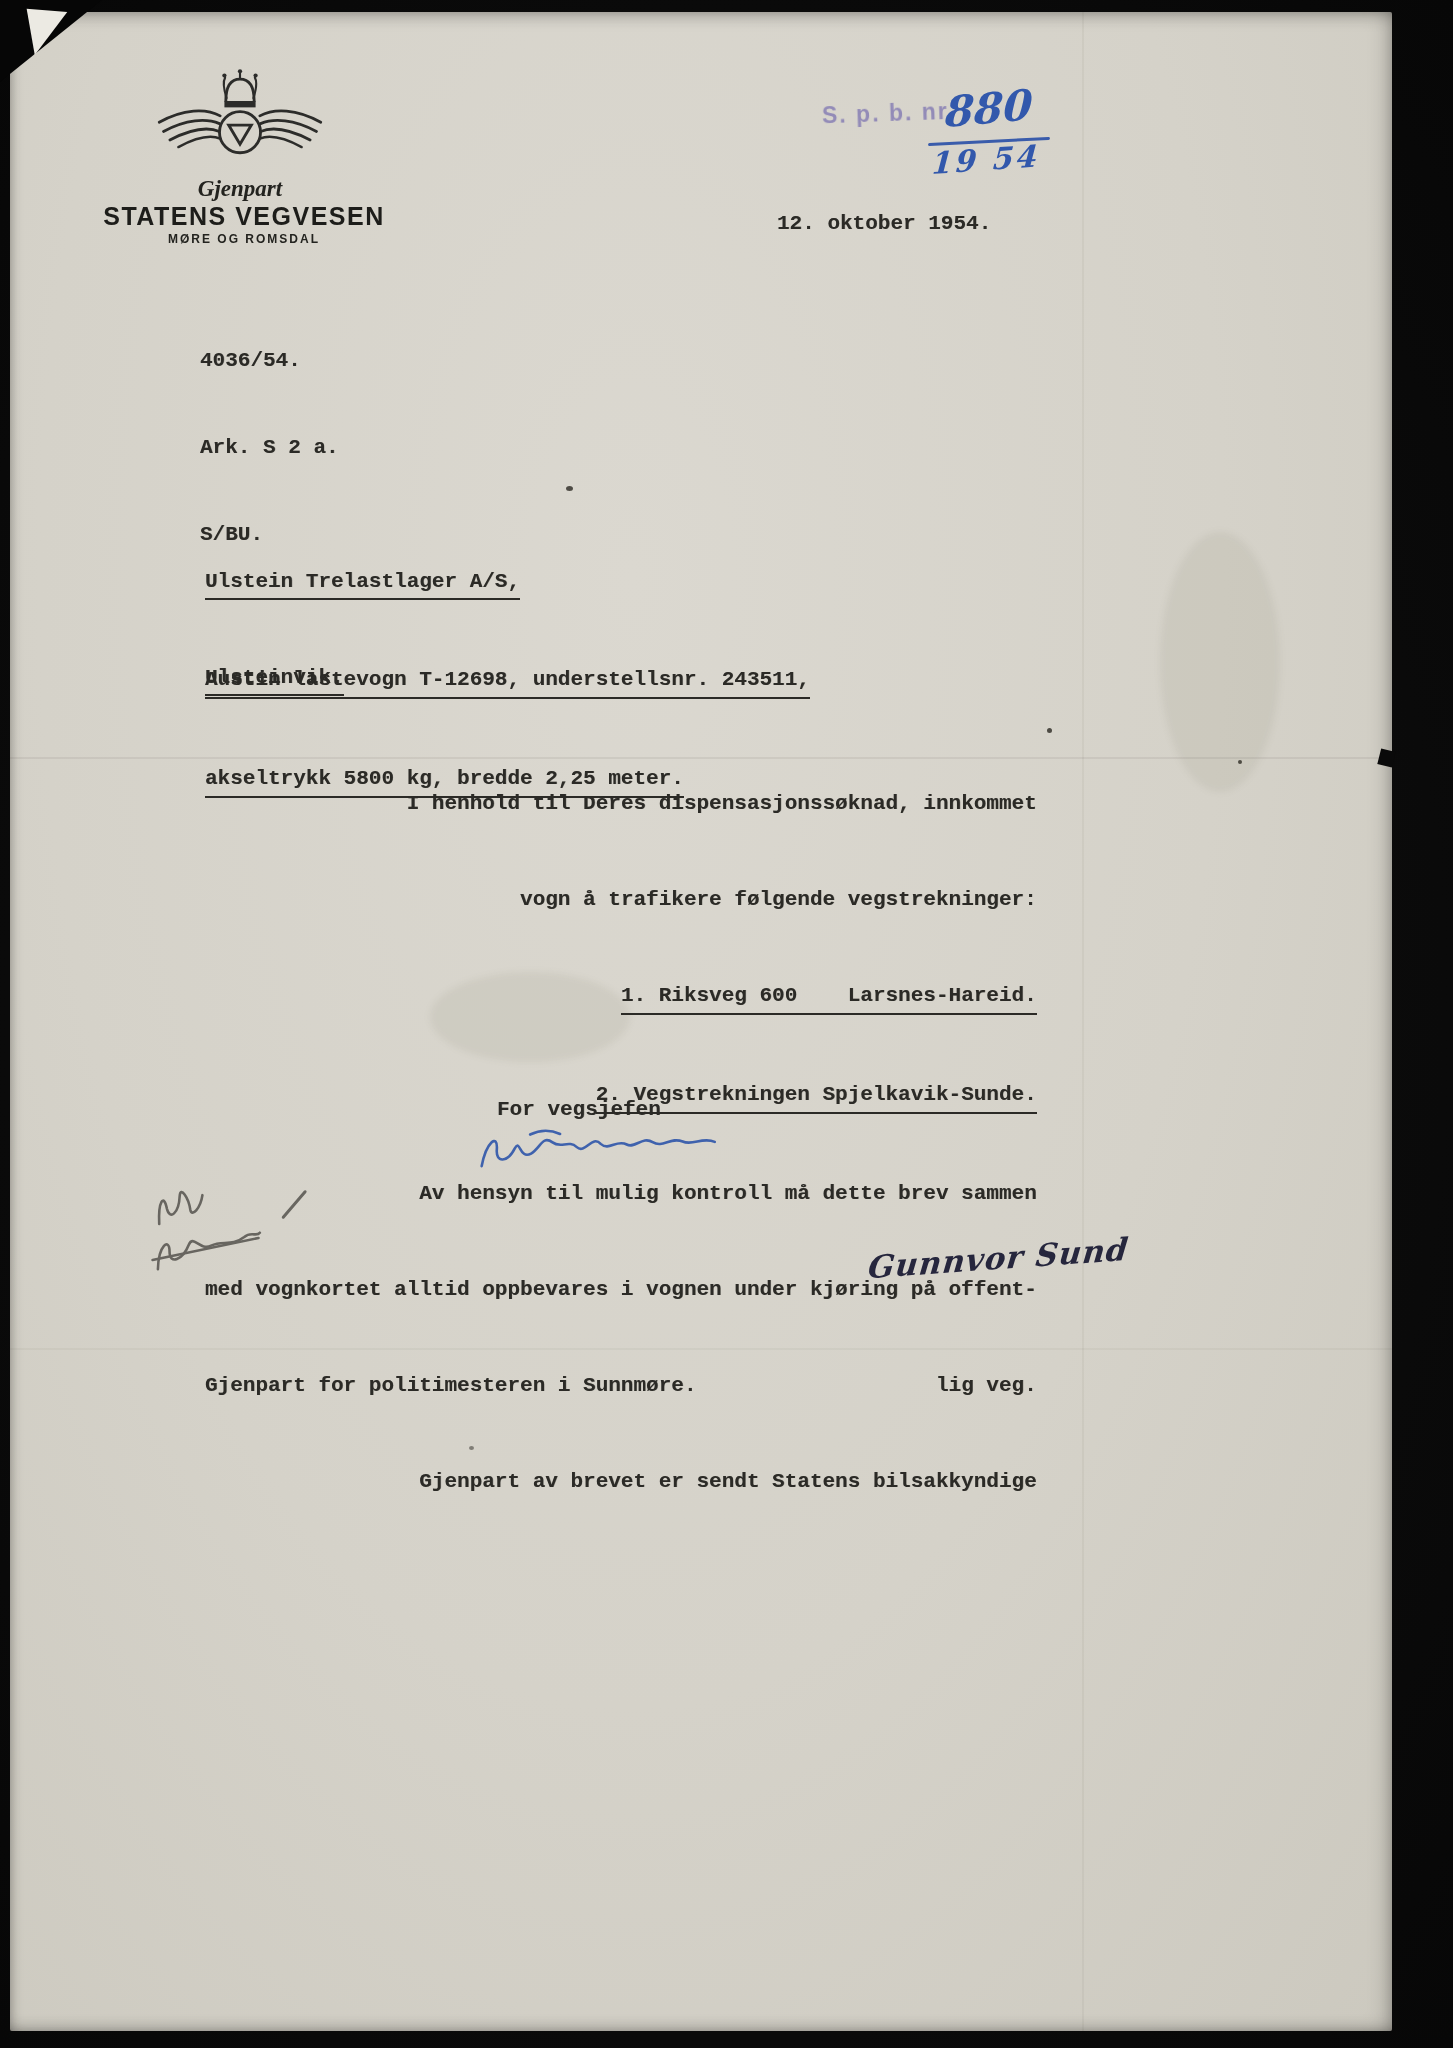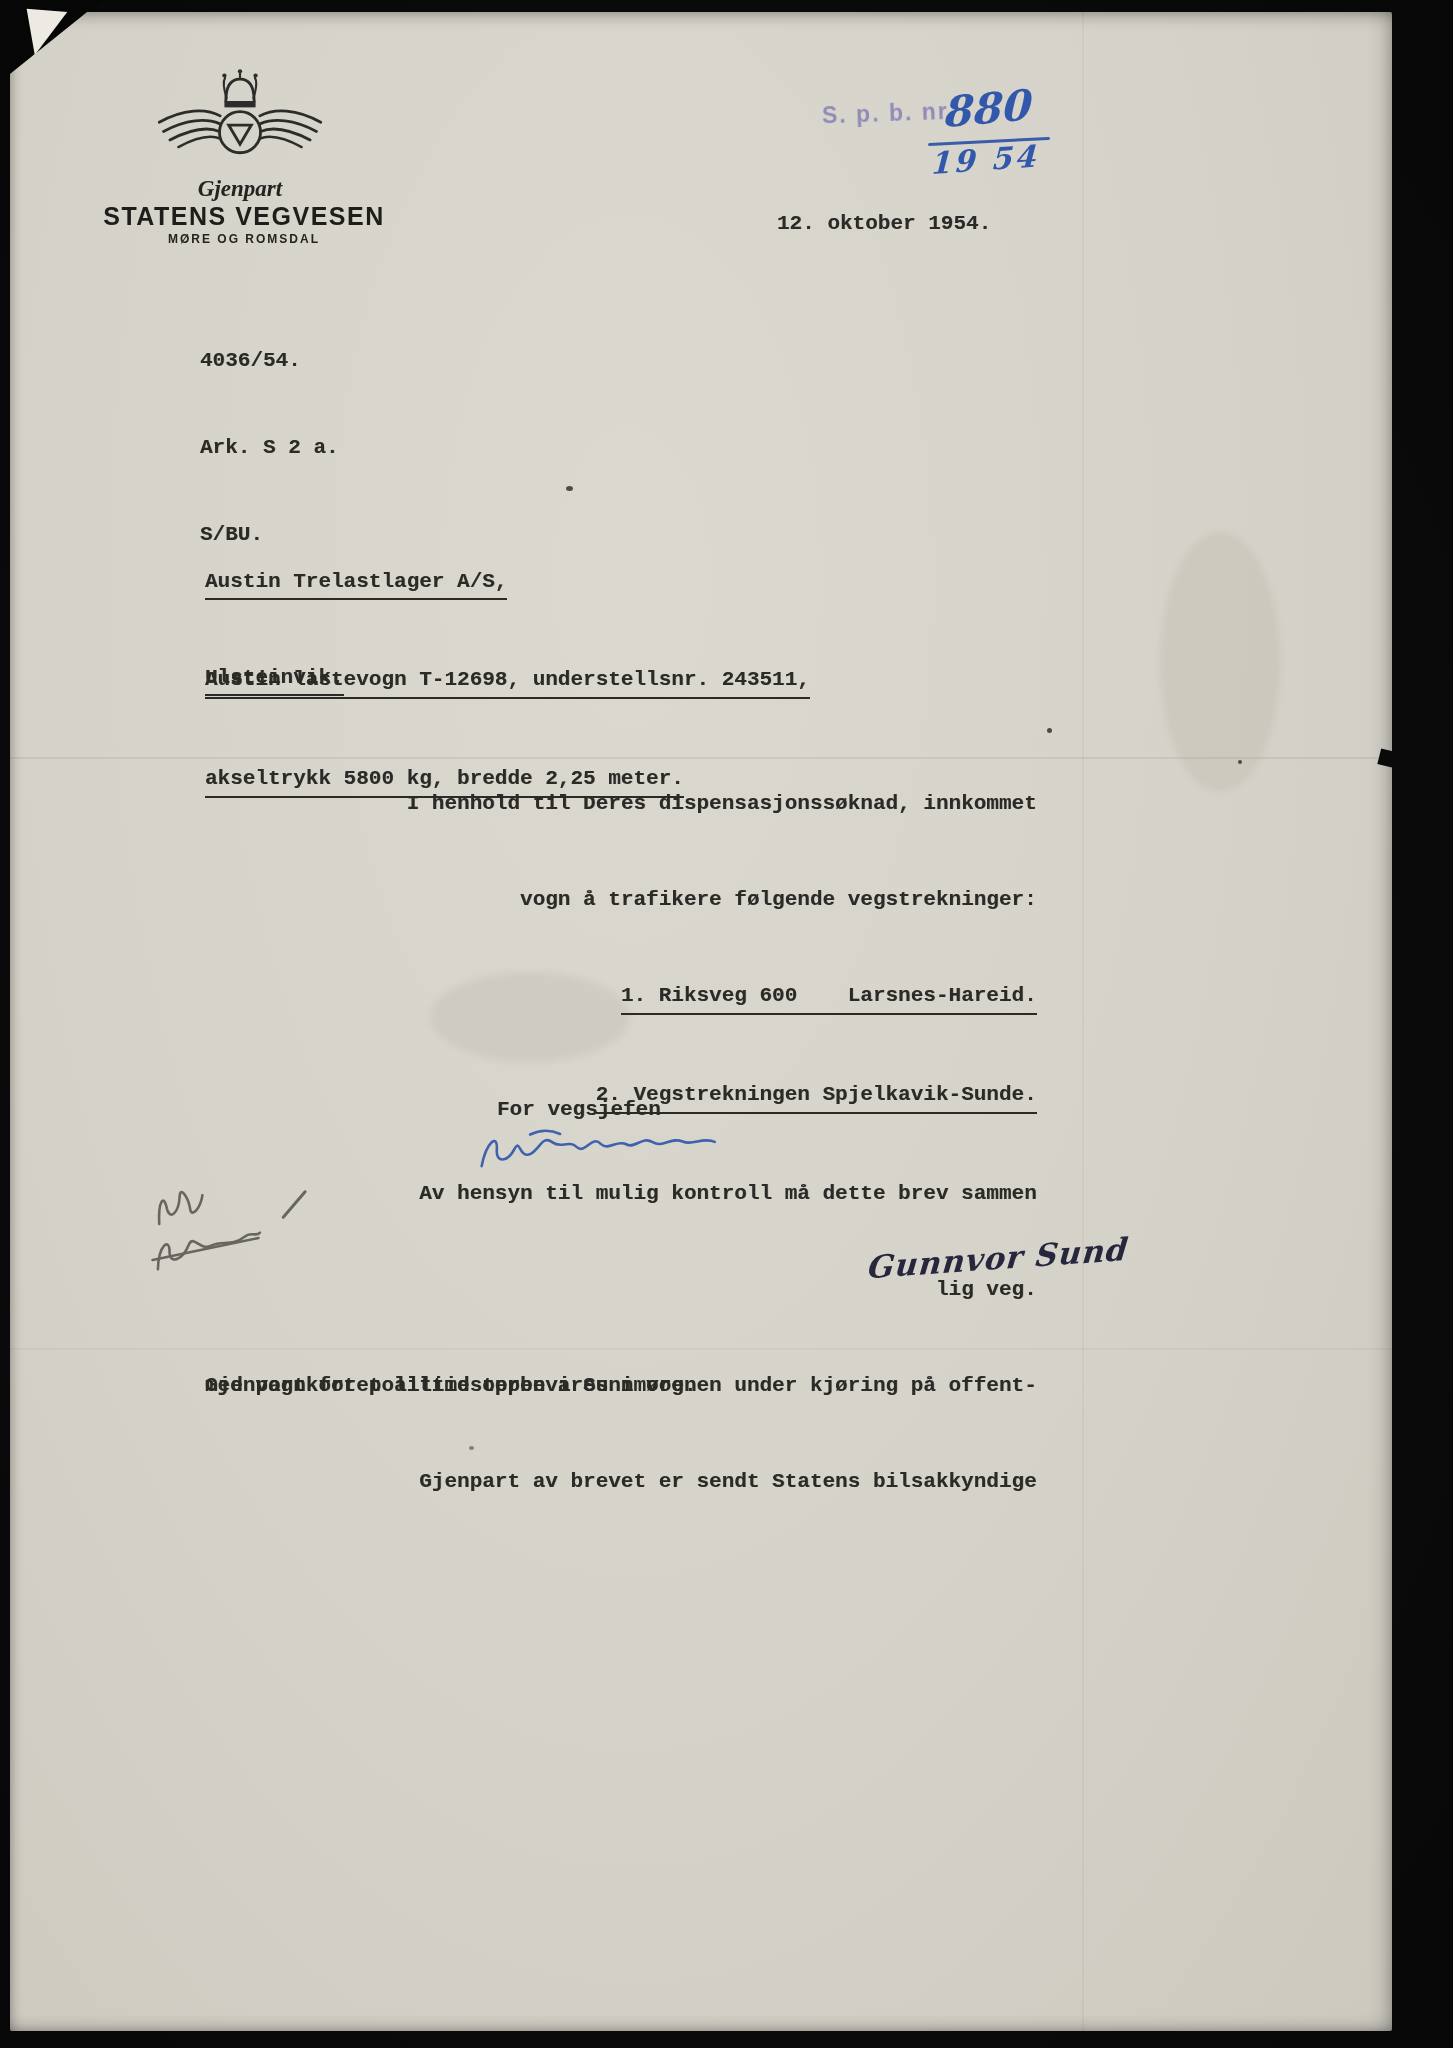--- a/index.html
+++ b/index.html
@@ -127,37 +127,37 @@
 
   <div class="mono date">12. oktober 1954.</div>
 
   <div class="mono refblock">
     <div>4036/54.</div>
     <div>Ark. S 2 a.</div>
     <div>S/BU.</div>
   </div>
 
   <div class="mono recipient">
-    <div><span class="u">Austin Trelastlager A/S,</span></div>
+    <div><span class="u">Ulstein Trelastlager A/S,</span></div>
     <div><span class="u">Ulsteinvik.</span></div>
   </div>
 
   <div class="mono subject">
     <div><span class="u">Austin lastevogn T-12698, understellsnr. 243511,</span></div>
     <div><span class="u">akseltrykk 5800 kg, bredde 2,25 meter.</span></div>
   </div>
 
   <div class="mono bodytext">
     <div class="indent">I henhold til Deres dispensasjonssøknad, innkommet</div>
     <div>vogn å trafikere følgende vegstrekninger:</div>
     <div><span class="u">1. Riksveg 600    Larsnes-Hareid.</span></div>
     <div><span class="u">2. Vegstrekningen Spjelkavik-Sunde.</span></div>
     <div class="indent">Av hensyn til mulig kontroll må dette brev sammen</div>
+    <div>med vognkortet alltid oppbevares i vognen under kjøring på offent-</div>
     <div>lig veg.</div>
-    <div>med vognkortet alltid oppbevares i vognen under kjøring på offent-</div>
     <div class="indent">Gjenpart av brevet er sendt Statens bilsakkyndige</div>
   </div>
 
   <div class="mono closing">For vegsjefen</div>
 
   <div class="sig-blue">
     <svg width="250" height="60" viewBox="0 0 250 60" fill="none" stroke="#3f62ad" stroke-width="2.6" stroke-linecap="round">
       <path d="M8,42 C14,18 26,10 24,26 C22,40 34,40 42,26 C48,16 46,38 58,32 C68,27 70,14 80,22 C88,29 96,20 104,28 C112,36 120,16 128,26 C136,34 144,22 154,28 C162,33 170,20 180,27 C190,34 198,22 210,28 C220,33 230,24 242,30"></path>
       <path d="M58,13 C70,8 80,10 88,14"></path>
     </svg>

